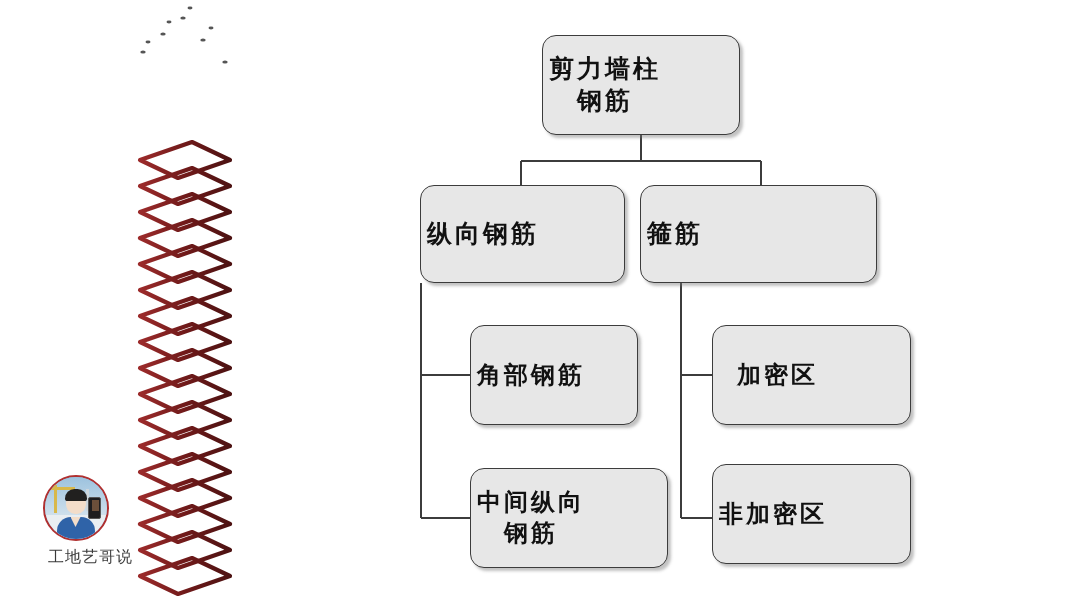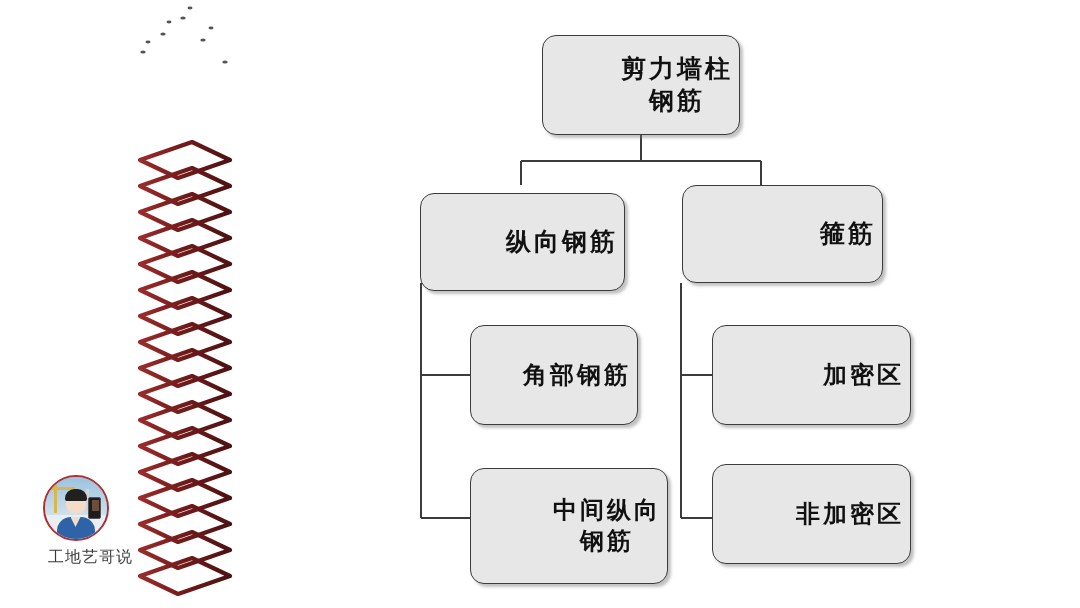--- a/index.html
+++ b/index.html
@@ -48,21 +48,21 @@
 
   
   #chart{position:absolute;left:0;top:0;width:1080px;height:608px;}
   #connectors{position:absolute;left:0;top:0;width:1080px;height:608px;}
   .node{
     position:absolute;
     background:#e7e7e7;
     border:1.4px solid #3c3c3c;
     border-radius:14px;
     box-shadow:3px 3px 3px rgba(120,120,120,.45);
-    display:flex;align-items:center;justify-content:flex-end;
+    display:flex;align-items:center;justify-content:flex-start;
     text-align:center;
     color:#111111;
     font-family:"DejaVu Sans","Liberation Sans",sans-serif;
     font-weight:bold;
     letter-spacing:3px;
     line-height:1.28;
     z-index:2;
     box-sizing:border-box;
     padding:4px 6px;
   }
@@ -176,37 +176,37 @@
         <path d="M681,283 L681,518"></path>
         <path d="M681,375 L712,375"></path>
         <path d="M681,518 L712,518"></path>
       </g>
     </svg>
 
     <div class="node node-lg" style="left:542px;top:35px;width:198px;height:100px;">
       <span>剪力墙柱<br>钢筋</span>
     </div>
 
-    <div class="node node-lg" style="left:420px;top:185px;width:205px;height:98px;margin-top:8px;">
+    <div class="node node-lg" style="left:420px;top:185px;width:205px;height:98px;">
       <span>纵向钢筋</span>
     </div>
 
-    <div class="node node-lg" style="left:682px;top:185px;width:201px;height:98px;">
+    <div class="node node-lg" style="left:640px;top:185px;width:237px;height:98px;">
       <span>箍筋</span>
     </div>
 
     <div class="node node-md" style="left:470px;top:325px;width:168px;height:100px;">
       <span>角部钢筋</span>
     </div>
 
     <div class="node node-md" style="left:712px;top:325px;width:199px;height:100px;padding-left:24px;">
       <span>加密区</span>
     </div>
 
-    <div class="node node-md" style="left:470px;top:468px;width:198px;height:116px;">
+    <div class="node node-md" style="left:470px;top:468px;width:198px;height:100px;">
       <span>中间纵向<br>钢筋</span>
     </div>
 
     <div class="node node-md" style="left:712px;top:464px;width:199px;height:100px;">
       <span>非加密区</span>
     </div>
 
   </div>
 </div>
 

